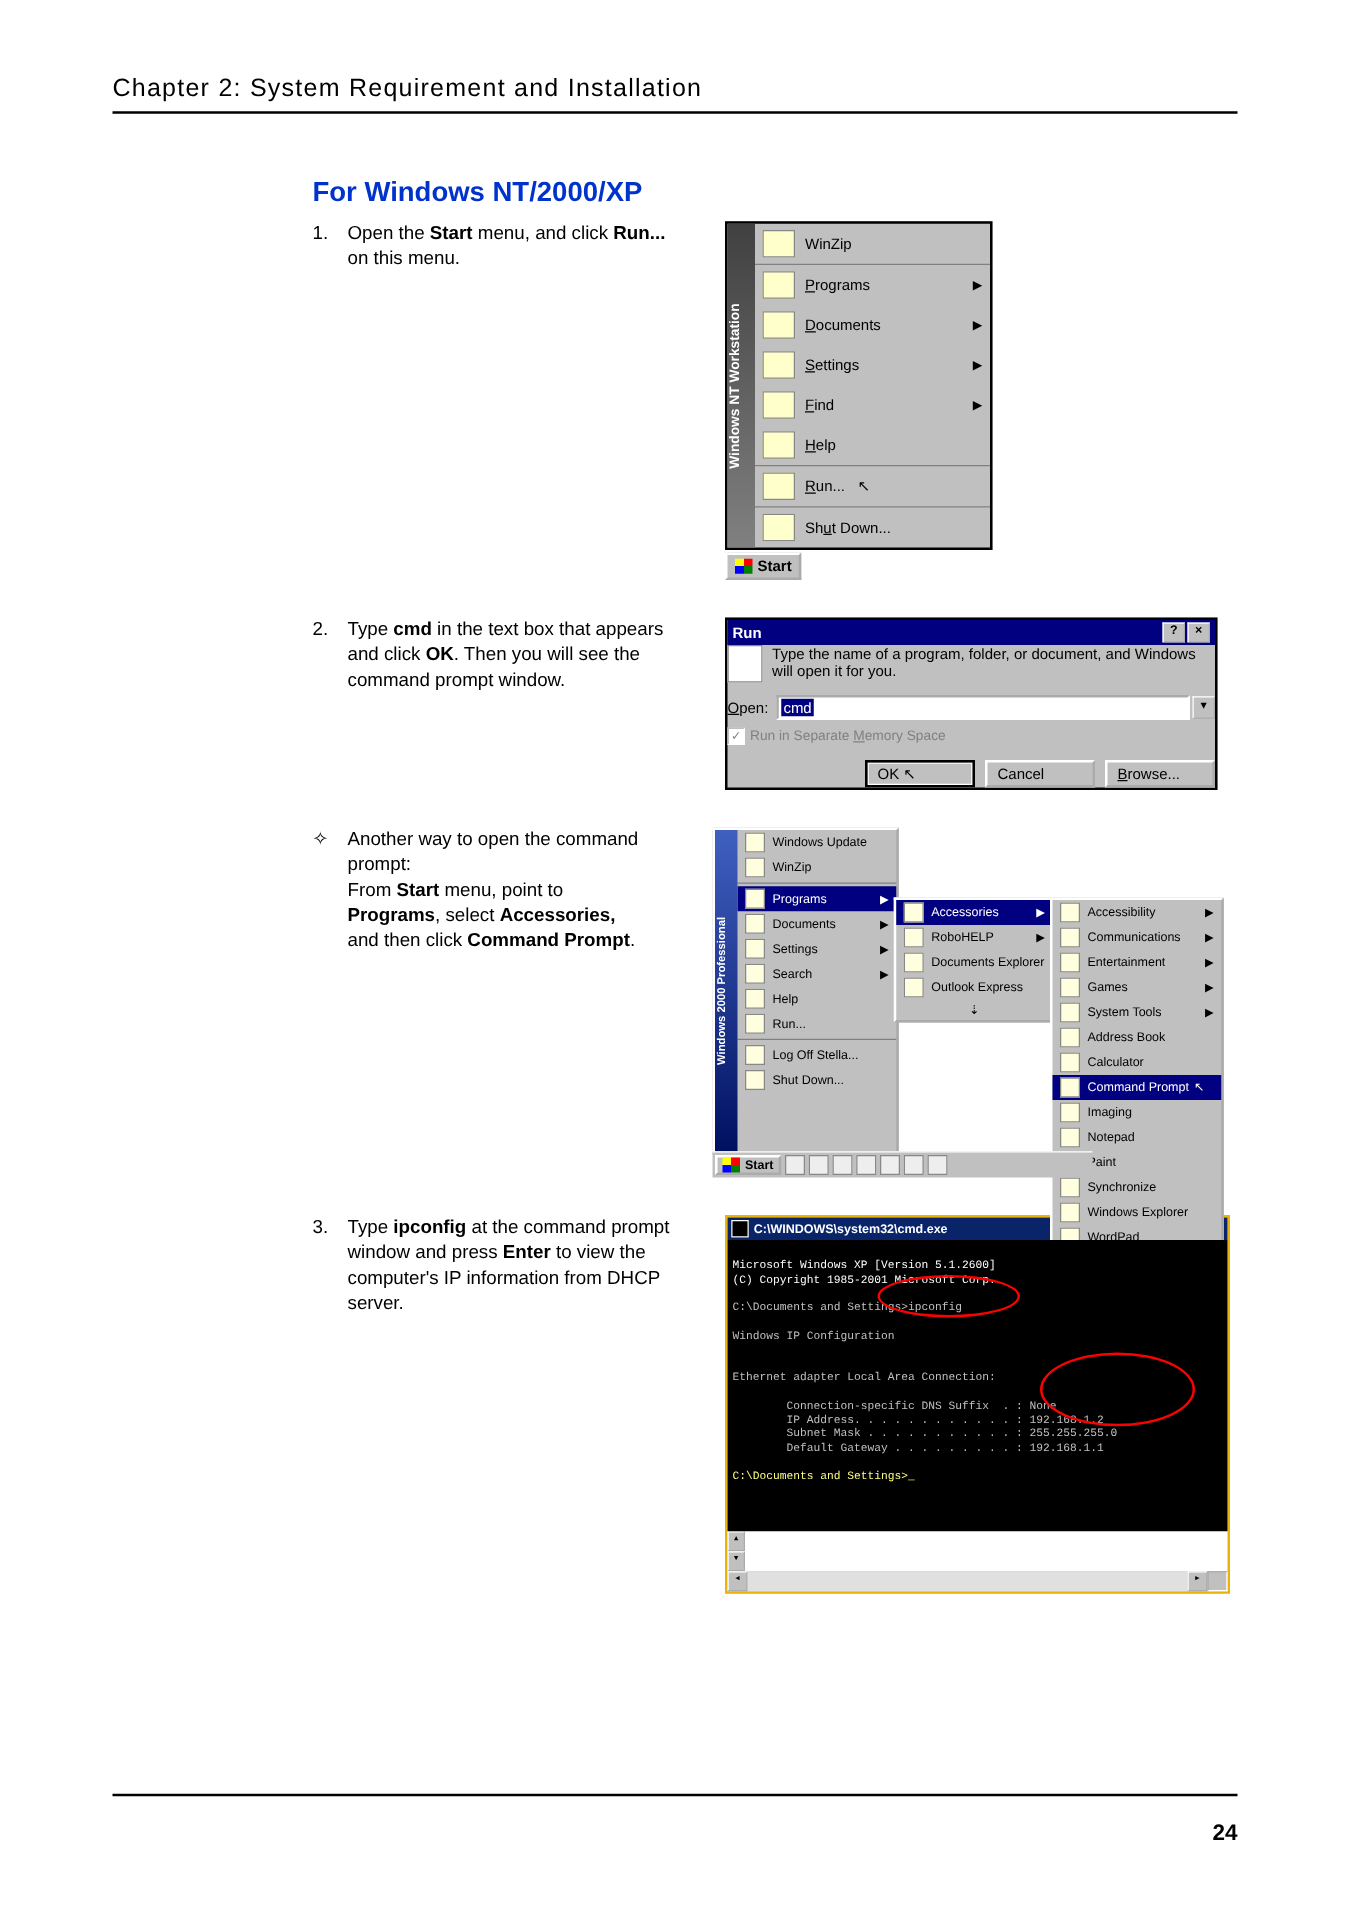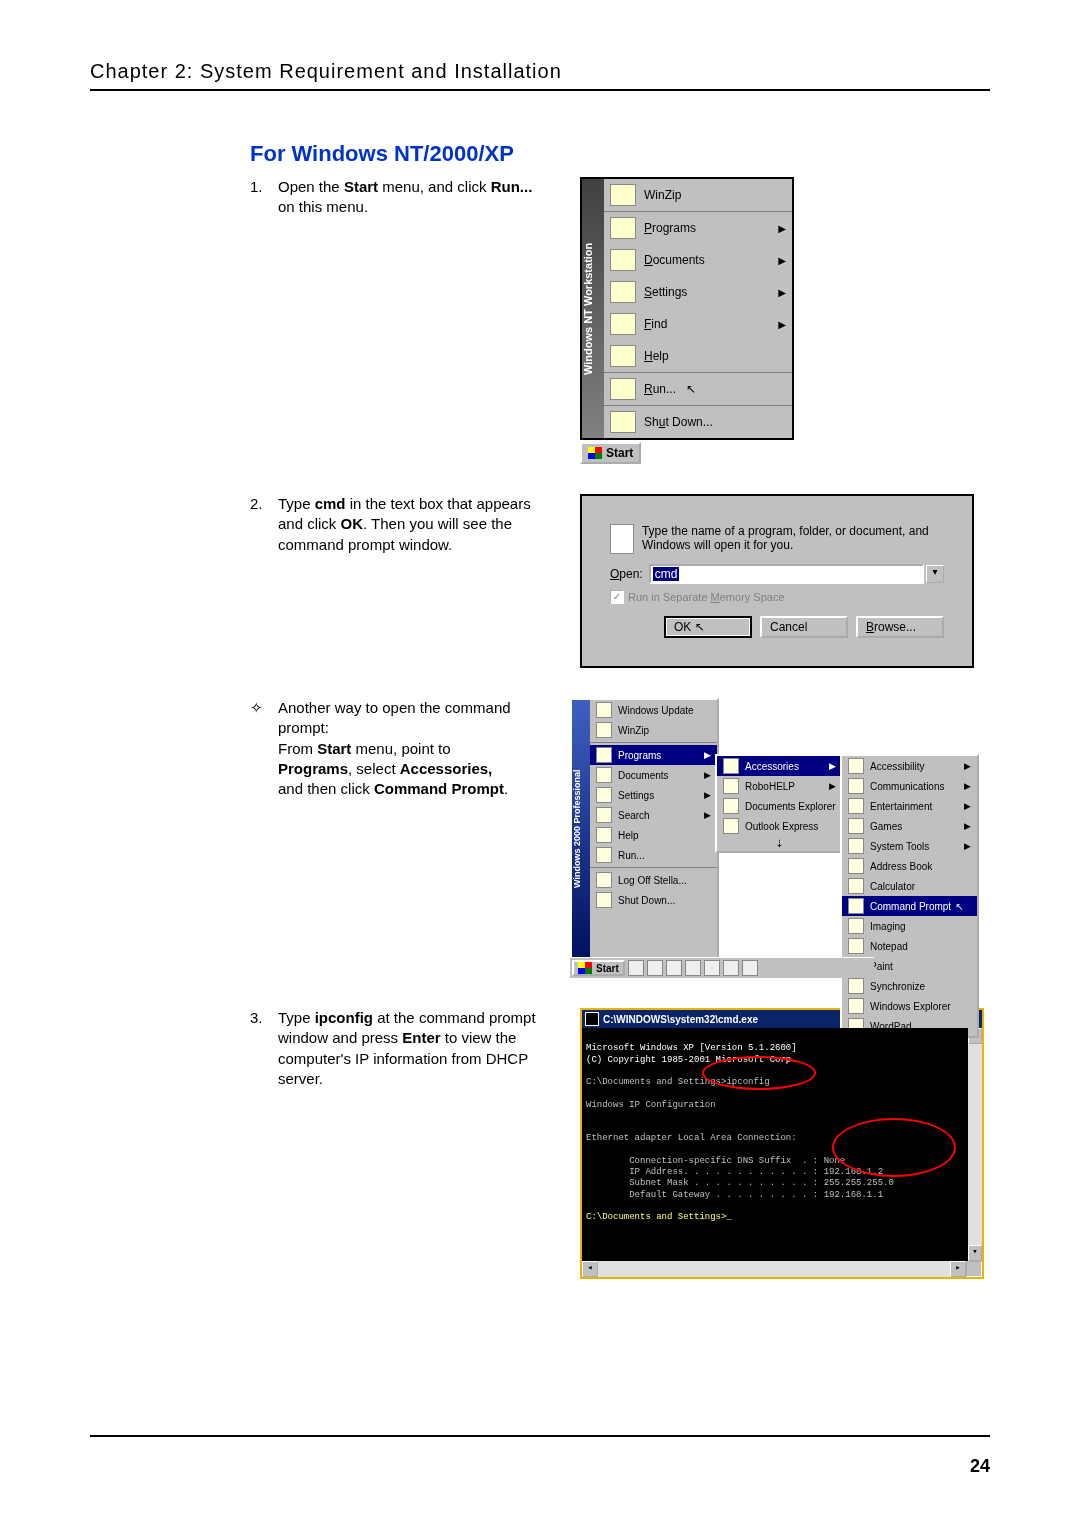--- a/index.html
+++ b/index.html
@@ -137,21 +137,21 @@
   .title-btn {
     width: 16px; height: 14px;
     background: #c0c0c0;
     border: 1px outset #fff;
     margin-left: 2px;
     font-size: 10px;
     line-height: 12px;
     text-align: center;
     color: #000;
   }
-  .run-body { padding: 28px; }
+  .run-body { padding: 0; }
   .run-desc-row { display:flex; }
   .run-desc-icon {
     width: 32px; height: 28px;
     background: #fff;
     border: 1px solid #888;
     margin-right: 8px;
   }
   .run-openrow { display:flex; align-items:center; margin-top:10px; }
   .run-openrow label { margin-right:6px; }
   .run-input {
@@ -269,21 +269,21 @@
     border-radius:50%;
   }
   .scrollbar-v {
     width:14px;
     background:#c0c0c0;
     display:flex;
     flex-direction:column;
   }
   .sb-btn{height:14px;background:#c0c0c0;border:1px outset #fff;font-size:9px;text-align:center;}
   .sb-track{flex:1;background:#e0e0e0;}
-  .cmd-container{display:flex;}
+  .cmd-container{display:flex;flex-direction:column;}
   .cmd-status{height:16px;background:#c0c0c0;display:flex;}
   .page-num {
     position:absolute;
     right:90px;
     bottom:50px;
     font-weight:bold;
     font-size:18px;
   }
   .footer-rule {
     position:absolute;
@@ -370,20 +370,26 @@
     <div class="col-text">
       <div class="step">
         <div class="step-num">2.</div>
         <div class="step-body">
           <span>Type </span><b>cmd</b><span> in the text box that appears and click </span><b>OK</b><span>. Then you will see the command prompt window.</span>
         </div>
       </div>
     </div>
     <div class="col-img">
       <div class="run-dialog">
+        <div class="run-title">
+          <span>Run</span>
+          <span class="spacer"></span>
+          <span class="title-btn">?</span>
+          <span class="title-btn">×</span>
+        </div>
         <div class="run-body">
           <div class="run-desc-row">
             <div class="run-desc-icon"></div>
             <div>Type the name of a program, folder, or document, and Windows will open it for you.</div>
           </div>
           <div class="run-openrow">
             <label><span class="u">O</span>pen:</label>
             <div class="run-input">
               <span class="run-input-sel">cmd</span>
             </div>

